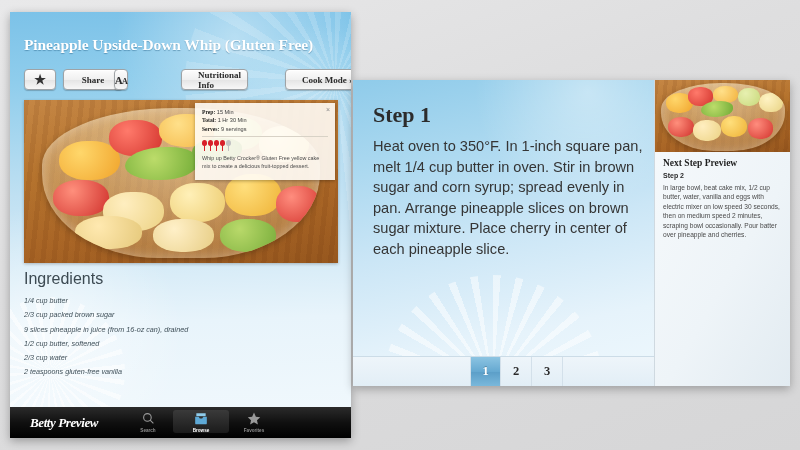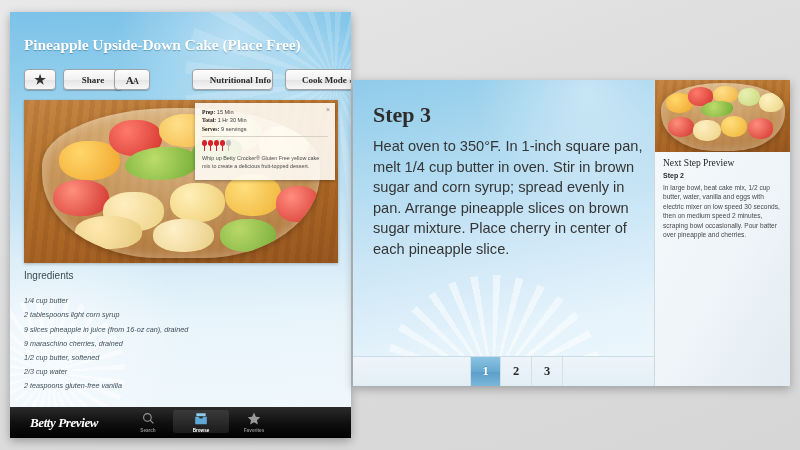--- a/index.html
+++ b/index.html
@@ -79,22 +79,22 @@
     display: flex; align-items: center; justify-content: center;
     font-family: "Liberation Serif", serif;
     font-weight: bold;
     font-size: 9px;
     color: #2a2a2a;
     cursor: pointer;
     user-select: none;
   }
   .tb-star  { left: 0;   width: 32px; }
   .tb-share { left: 39px; width: 60px; }
-  .tb-font  { left: 90px; width: 36px; }
-  .tb-nutri { left: 168px; width: 81px; padding-left: 16px; }
+  .tb-font  { left: 90px; width: 14px; }
+  .tb-nutri { left: 157px; width: 67px; padding-left: 16px; }
   .tb-cook  { left: 261px; width: 84px; }
   .star-glyph { font-size: 13px; line-height: 1; color: #333; }
   .aa-glyph { font-family: "Liberation Serif", serif; letter-spacing: -0.5px; }
   .aa-glyph .big { font-size: 11px; }
   .aa-glyph .sml { font-size: 8px; }
 
   
   .lp-photo {
     position: absolute; left: 14px; top: 88px;
     width: 314px; height: 163px;
@@ -138,21 +138,21 @@
   .sp { width: 5px; height: 11px; position: relative; }
   .sp .head { position:absolute; left:0; top:0; width:5px; height:6px; border-radius: 50% 50% 45% 45%; }
   .sp .stem { position:absolute; left:1.6px; top:5px; width:1.8px; height:6px; }
   .sp.on .head, .sp.on .stem { background: #d8202a; }
   .sp.off .head, .sp.off .stem { background: #c3c3c3; }
   .info-desc { font-size: 5.4px; color: #4a4a4a; line-height: 8px; }
 
   
   .ing-head {
     position: absolute; left: 14px; top: 258px;
-    font-size: 10px; color: #3c4a52; font-weight: normal; text-align: center;
+    font-size: 16px; color: #3c4a52; font-weight: normal; text-align: center;
   }
   .ing-list { position: absolute; left: 14px; top: 279px; width: 318px; font-style: italic; }
   .ing-item {
     font-size: 7.2px; color: #3f4f58; line-height: 9px;
     padding: 5.2px 0 0 0; white-space: nowrap;
   }
 
   
   .tabbar {
     position: absolute; left: 0; bottom: 0;
@@ -222,21 +222,21 @@
     position: absolute; left: 0; top: 0; width: 136px; height: 72px;
     overflow: hidden;
   }
   .side-photo .photo-wood { background:
       repeating-linear-gradient(96deg, rgba(120,62,20,0.18) 0 4px, rgba(160,96,40,0.10) 4px 9px),
       linear-gradient(170deg, #c98b48 0%, #b8762f 40%, #a96525 75%, #95561d 100%); }
   .side-photo .bowl { left: 6px; top: 3px; width: 124px; height: 68px; }
   .side-title {
     position: absolute; left: 8px; top: 78px;
     font-family: "Liberation Serif", serif;
-    font-weight: normal; font-size: 9.5px; color: #1f1f1f;
+    font-weight: bold; font-size: 9.5px; color: #1f1f1f;
   }
   .side-step {
     position: absolute; left: 8px; top: 92px;
     font-size: 7px; font-weight: bold; color: #2b2b2b;
   }
   .side-body {
     position: absolute; left: 8px; top: 103px; width: 122px;
     font-size: 6.6px; line-height: 9.4px; color: #4a4a4a;
   }
 
@@ -266,21 +266,21 @@
   .pg-3 { left: 179px; }
 </style>
 </head>
 <body>
 
 <div class="left-panel">
   <div class="lp-bg"></div>
   <div class="sunburst"></div>
   <div class="sunburst2"></div>
 
-  <div class="lp-title">Pineapple Upside-Down Cake (Place Free)</div>
+  <div class="lp-title">Pineapple Upside-Down Whip (Gluten Free)</div>
 
   <div class="lp-toolbar">
     <div class="tb-btn tb-star">
       <span class="star-glyph">★</span>
     </div>
     <div class="tb-btn tb-share">
       <span>Share</span>
     </div>
     <div class="tb-btn tb-font">
       <span class="aa-glyph"><span class="big">A</span><span class="sml">A</span></span>
@@ -341,23 +341,22 @@
           <span class="head"></span>
           <span class="stem"></span>
         </span>
     </div>
     <div class="info-desc">Whip up Betty Crocker® Gluten Free yellow cake mix to create a delicious fruit-topped dessert.</div>
   </div>
 
   <div class="ing-head">Ingredients</div>
   <div class="ing-list">
     <div class="ing-item">1/4 cup butter</div>
-    <div class="ing-item">2 tablespoons light corn syrup</div>
+    <div class="ing-item">2/3 cup packed brown sugar</div>
     <div class="ing-item">9 slices pineapple in juice (from 16-oz can), drained</div>
-    <div class="ing-item">9 maraschino cherries, drained</div>
     <div class="ing-item">1/2 cup butter, softened</div>
     <div class="ing-item">2/3 cup water</div>
     <div class="ing-item">2 teaspoons gluten-free vanilla</div>
   </div>
 
   <div class="tabbar">
     <div class="bc-logo">Betty Preview</div>
 
     <div class="tabitem t-search">
       <span class="ticon">
@@ -387,21 +386,21 @@
       </span>
       <span class="tlabel">Favorites</span>
     </div>
   </div>
 </div>
 
 <div class="right-panel">
   <div class="rp-bg"></div>
   <div class="rp-sunburst"></div>
 
-  <div class="step-title">Step 3</div>
+  <div class="step-title">Step 1</div>
   <div class="step-body">Heat oven to 350°F. In 1-inch square pan, melt 1/4 cup butter in oven. Stir in brown sugar and corn syrup; spread evenly in pan. Arrange pineapple slices on brown sugar mixture. Place cherry in center of each pineapple slice.</div>
 
   <div class="side-col">
     <div class="side-photo">
       <div class="photo-wood"></div>
       <div class="bowl">
         <div class="fruit" style="left:4%;top:14%;width:22%;height:30%;background:radial-gradient(circle at 35% 30%,#ffd76b,#f0a32a);"></div>
         <div class="fruit" style="left:22%;top:6%;width:20%;height:28%;background:radial-gradient(circle at 35% 30%,#ff7a6b,#d2322b);"></div>
         <div class="fruit" style="left:42%;top:4%;width:20%;height:26%;background:radial-gradient(circle at 35% 30%,#ffe08a,#f2b13c);"></div>
         <div class="fruit" style="left:62%;top:8%;width:18%;height:26%;background:radial-gradient(circle at 35% 30%,#e7f0b0,#c8d87a);"></div>

